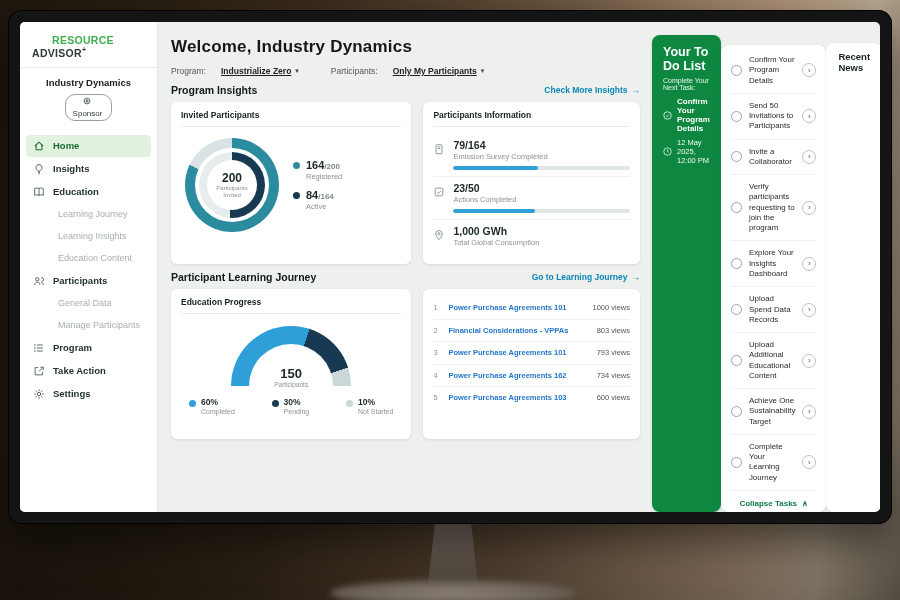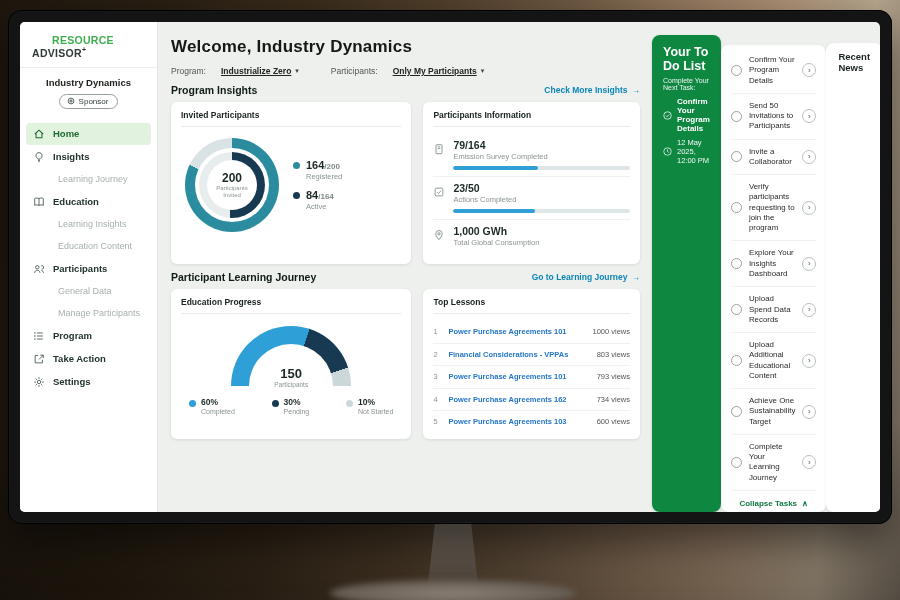--- a/index.html
+++ b/index.html
@@ -22,21 +22,21 @@
       box-shadow:0 18px 42px rgba(0,0,0,.55),inset 0 0 0 1px #000,inset 0 0 3px rgba(255,255,255,.12);}
   .screen{width:100%;height:100%;background:#edf0ec;border-radius:5px;overflow:hidden;display:flex;}
   
   .sidebar{flex:0 0 138px;width:138px;background:#fff;border-right:1px solid #e2e6e2;
       box-sizing:border-box;padding-top:10px;}
   .logo{padding:2px 12px 8px;border-bottom:1px solid #eceeec;font-size:10.5px;font-weight:bold;letter-spacing:.3px;}
   .logo .p1{color:#3fae4e;padding-left:20px;} .logo .p2{color:#2d3a33;} .logo sup{color:#2d3a33;font-size:7px;}
   .org{padding:9px 8px 6px;text-align:center;}
   .org-name{font-size:9.5px;font-weight:bold;color:#20241f;}
   .sponsor{margin:6px auto 2px;width:fit-content;border:1px solid #97a19a;border-radius:10px;
-      padding:2px 9px 2px 7px;font-size:8px;color:#33403a;display:flex;align-items:center;gap:4px;cursor:pointer;}
+      padding:2px 9px 2px 7px;font-size:8px;color:#33403a;display:flex;align-items:center;gap:4px;cursor:pointer;flex-direction:column;}
   nav{margin-top:6px;}
   .nav-item{display:flex;align-items:center;gap:8px;margin:1px 6px;padding:0 7px;height:22px;
       font-size:9.5px;font-weight:bold;color:#22342c;border-radius:4px;cursor:pointer;}
   .nav-item .icon{width:12px;height:12px;color:#44554d;display:flex;flex:0 0 12px;}
   .nav-item .icon svg{width:12px;height:12px;}
   .nav-item.sub{padding-left:32px;height:21px;color:#a7b0ab;font-weight:normal;font-size:9px;}
   .nav-item.active{background:#e1f2df;color:#1d6b33;}
   .nav-item.active .icon{color:#1d6b33;}
   
   .main{flex:1;min-width:0;padding:13px 12px 0 13px;box-sizing:border-box;}
@@ -166,30 +166,30 @@
       </div>
       <div class="nav-item">
         <span class="icon">
               <svg viewBox="0 0 14 14">
                 <path d="M7 1.8a3.6 3.6 0 0 1 1.8 6.7c-.4.3-.6.6-.6 1H5.8c0-.4-.2-.7-.6-1A3.6 3.6 0 0 1 7 1.8z" fill="none" stroke="currentColor"></path>
                 <path d="M5.8 11h2.4M6.2 12.6h1.6" stroke="currentColor" fill="none"></path>
               </svg>
             </span>
         <span>Insights</span>
       </div>
+      <div class="nav-item">
+        <span class="icon">
+              <svg viewBox="0 0 14 14">
+                <path d="M2 3c1.7-.9 3.3-.9 5 0 1.7-.9 3.3-.9 5 0v8c-1.7-.9-3.3-.9-5 0-1.7-.9-3.3-.9-5 0zM7 3v8" fill="none" stroke="currentColor"></path>
+              </svg>
+            </span>
+        <span>Education</span>
+      </div>
       <div class="nav-item sub">
         <span>Learning Journey</span>
-      </div>
-      <div class="nav-item">
-        <span class="icon">
-              <svg viewBox="0 0 14 14">
-                <path d="M2 3c1.7-.9 3.3-.9 5 0 1.7-.9 3.3-.9 5 0v8c-1.7-.9-3.3-.9-5 0-1.7-.9-3.3-.9-5 0zM7 3v8" fill="none" stroke="currentColor"></path>
-              </svg>
-            </span>
-        <span>Education</span>
       </div>
       <div class="nav-item sub">
         <span>Learning Insights</span>
       </div>
       <div class="nav-item sub">
         <span>Education Content</span>
       </div>
       <div class="nav-item">
         <span class="icon">
               <svg viewBox="0 0 14 14">
@@ -376,21 +376,20 @@
             <span class="dot" style="background: rgb(204, 215, 218);"></span>
             <span>
               <div class="gl-pct">10%</div>
               <div class="gl-lbl">Not Started</div>
             </span>
           </div>
         </div>
       </div>
 
       <div class="card lessons">
-        <div class="card-title">Top Lessons</div>
         <div class="lesson">
           <span class="lesson-rank">1</span>
           <span class="lesson-title">Power Purchase Agreements 101</span>
           <span class="lesson-views">1000 views</span>
         </div>
         <div class="lesson">
           <span class="lesson-rank">2</span>
           <span class="lesson-title">Financial Considerations - VPPAs</span>
           <span class="lesson-views">803 views</span>
         </div>

